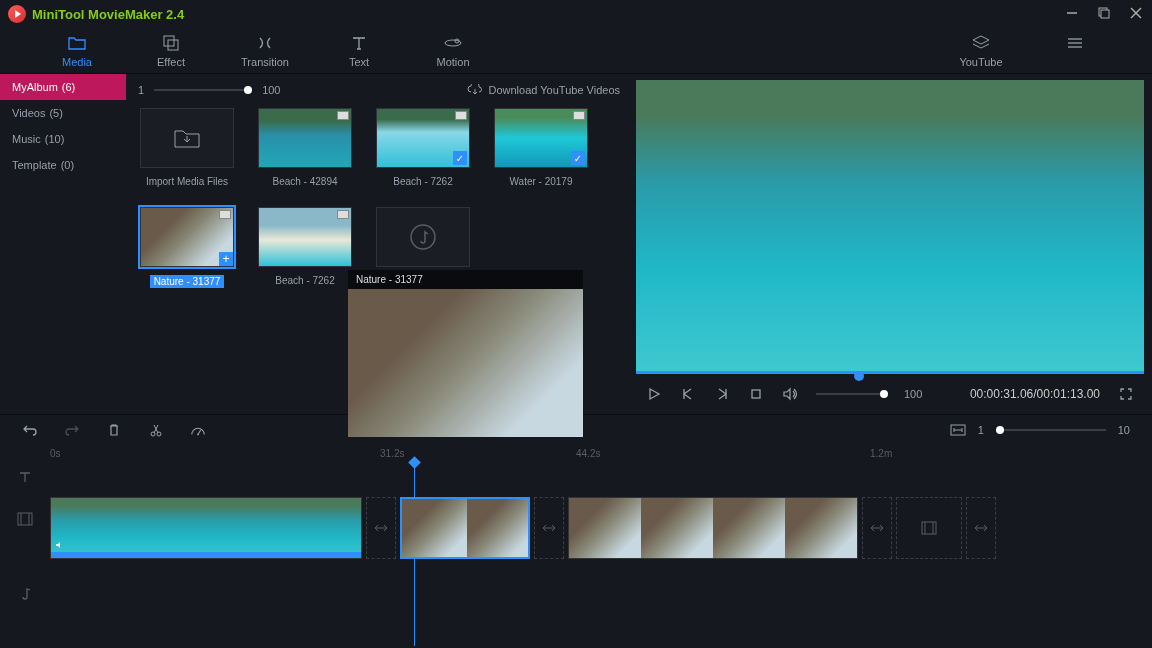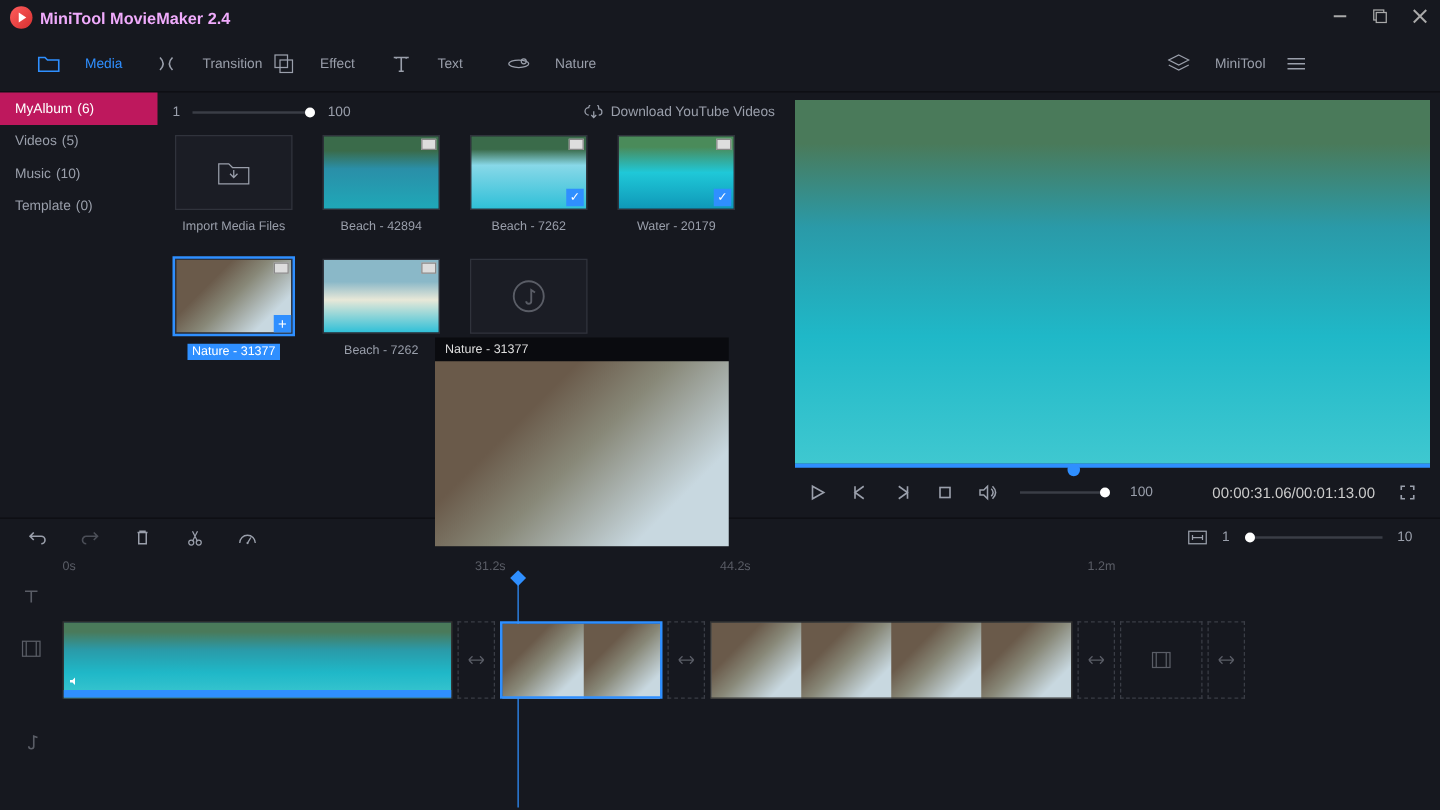--- a/index.html
+++ b/index.html
@@ -1,24 +1,24 @@
 <!DOCTYPE html>
 <html><head>
 <meta charset="utf-8">
 <style>
 *{margin:0;padding:0;box-sizing:border-box;font-family:Arial,sans-serif;user-select:none}
 body{width:1152px;height:648px;background:#16181f;color:#9a9fab;overflow:hidden;font-size:11px}
 .titlebar{height:28px;display:flex;align-items:center;padding:0 8px;justify-content:space-between}
-.app-title{display:flex;align-items:center;gap:6px;color:#f0abfc;font-weight:bold;font-size:13px}
+.app-title{display:flex;align-items:center;gap:6px;color:#84cc16;font-weight:bold;font-size:13px}
 .logo{width:18px;height:18px;background:linear-gradient(135deg,#ff5c5c,#d63030);border-radius:50%;display:flex;align-items:center;justify-content:center}
 .logo::after{content:"";border-left:6px solid #fff;border-top:4px solid transparent;border-bottom:4px solid transparent;margin-left:2px}
 .winbtns{display:flex;gap:18px;align-items:center}
 .winbtn{width:14px;height:14px;cursor:pointer;color:#aaa}
 .toolbar{height:46px;display:flex;align-items:center;padding:0 30px;border-bottom:1px solid #0c0d12}
-.tabbtn{display:flex;flex-direction:row;align-items:center;gap:20px;width:94px;cursor:pointer;font-size:11px}
+.tabbtn{display:flex;flex-direction:column;align-items:center;gap:4px;width:94px;cursor:pointer;font-size:11px}
 .tabbtn.active{color:#2f8fff}
 .tabicon{width:18px;height:18px;display:flex;align-items:center;justify-content:center}
 .toolbar-right{margin-left:auto;display:flex}
 .main{display:flex;height:340px}
 .sidebar{width:126px;padding-top:0}
 .side-item{padding:7px 12px;cursor:pointer;font-size:11px;display:flex;gap:4px}
 .side-item.active{background:#be185d;color:#fff}
 .media-area{flex:1;display:flex;flex-direction:column;padding:6px 12px 0 12px;position:relative}
 .media-top{display:flex;align-items:center;gap:10px;height:20px;margin-bottom:8px}
 .slider-track{flex:0 0 98px;height:2px;background:#3a3d46;position:relative}
@@ -102,60 +102,60 @@
   <div class="tabbtn active">
     <span class="tabicon">
         <svg width="18" height="14" viewBox="0 0 18 14">
           <path d="M1 2 h5 l2 2 h9 v9 h-16 z" fill="none" stroke="#2f8fff" stroke-width="1.3"></path>
         </svg>
       </span>
     <span>Media</span>
   </div>
   <div class="tabbtn">
     <span class="tabicon">
-        <svg width="18" height="14" viewBox="0 0 18 14">
-          <path d="M4 2 Q9 7 4 12 M14 2 Q9 7 14 12" fill="none" stroke="#9a9fab" stroke-width="1.3"></path>
-        </svg>
-      </span>
-    <span>Transition</span>
-  </div>
-  <div class="tabbtn">
-    <span class="tabicon">
         <svg width="16" height="16" viewBox="0 0 16 16">
           <rect x="1" y="1" width="10" height="10" fill="none" stroke="#9a9fab"></rect>
           <rect x="5" y="5" width="10" height="10" fill="none" stroke="#9a9fab"></rect>
         </svg>
       </span>
     <span>Effect</span>
+  </div>
+  <div class="tabbtn">
+    <span class="tabicon">
+        <svg width="18" height="14" viewBox="0 0 18 14">
+          <path d="M4 2 Q9 7 4 12 M14 2 Q9 7 14 12" fill="none" stroke="#9a9fab" stroke-width="1.3"></path>
+        </svg>
+      </span>
+    <span>Transition</span>
   </div>
   <div class="tabbtn">
     <span class="tabicon">
         <svg width="16" height="16" viewBox="0 0 16 16">
           <path d="M2 3 h12 M4 3 v1 M12 3 v1 M8 3 v11 M6 14 h4" fill="none" stroke="#9a9fab" stroke-width="1.3"></path>
         </svg>
       </span>
     <span>Text</span>
   </div>
   <div class="tabbtn">
     <span class="tabicon">
         <svg width="18" height="14" viewBox="0 0 18 14">
           <ellipse cx="9" cy="7" rx="8" ry="3" fill="none" stroke="#9a9fab"></ellipse>
           <circle cx="13" cy="5" r="2" fill="none" stroke="#9a9fab"></circle>
         </svg>
       </span>
-    <span>Nature</span>
+    <span>Motion</span>
   </div>
   <div class="toolbar-right">
     <div class="tabbtn">
       <span class="tabicon">
           <svg width="18" height="16" viewBox="0 0 18 16">
             <path d="M9 1 l8 4 l-8 4 l-8 -4 z M1 9 l8 4 l8 -4" fill="none" stroke="#9a9fab"></path>
           </svg>
         </span>
-      <span>MiniTool</span>
+      <span>YouTube</span>
     </div>
     <div class="tabbtn">
       <span class="tabicon">
           <svg width="18" height="14" viewBox="0 0 18 14">
             <line x1="2" y1="3" x2="16" y2="3" stroke="#9a9fab" stroke-width="1.3"></line>
             <line x1="2" y1="7" x2="16" y2="7" stroke="#9a9fab" stroke-width="1.3"></line>
             <line x1="2" y1="11" x2="16" y2="11" stroke="#9a9fab" stroke-width="1.3"></line>
           </svg>
         </span>
     </div>

